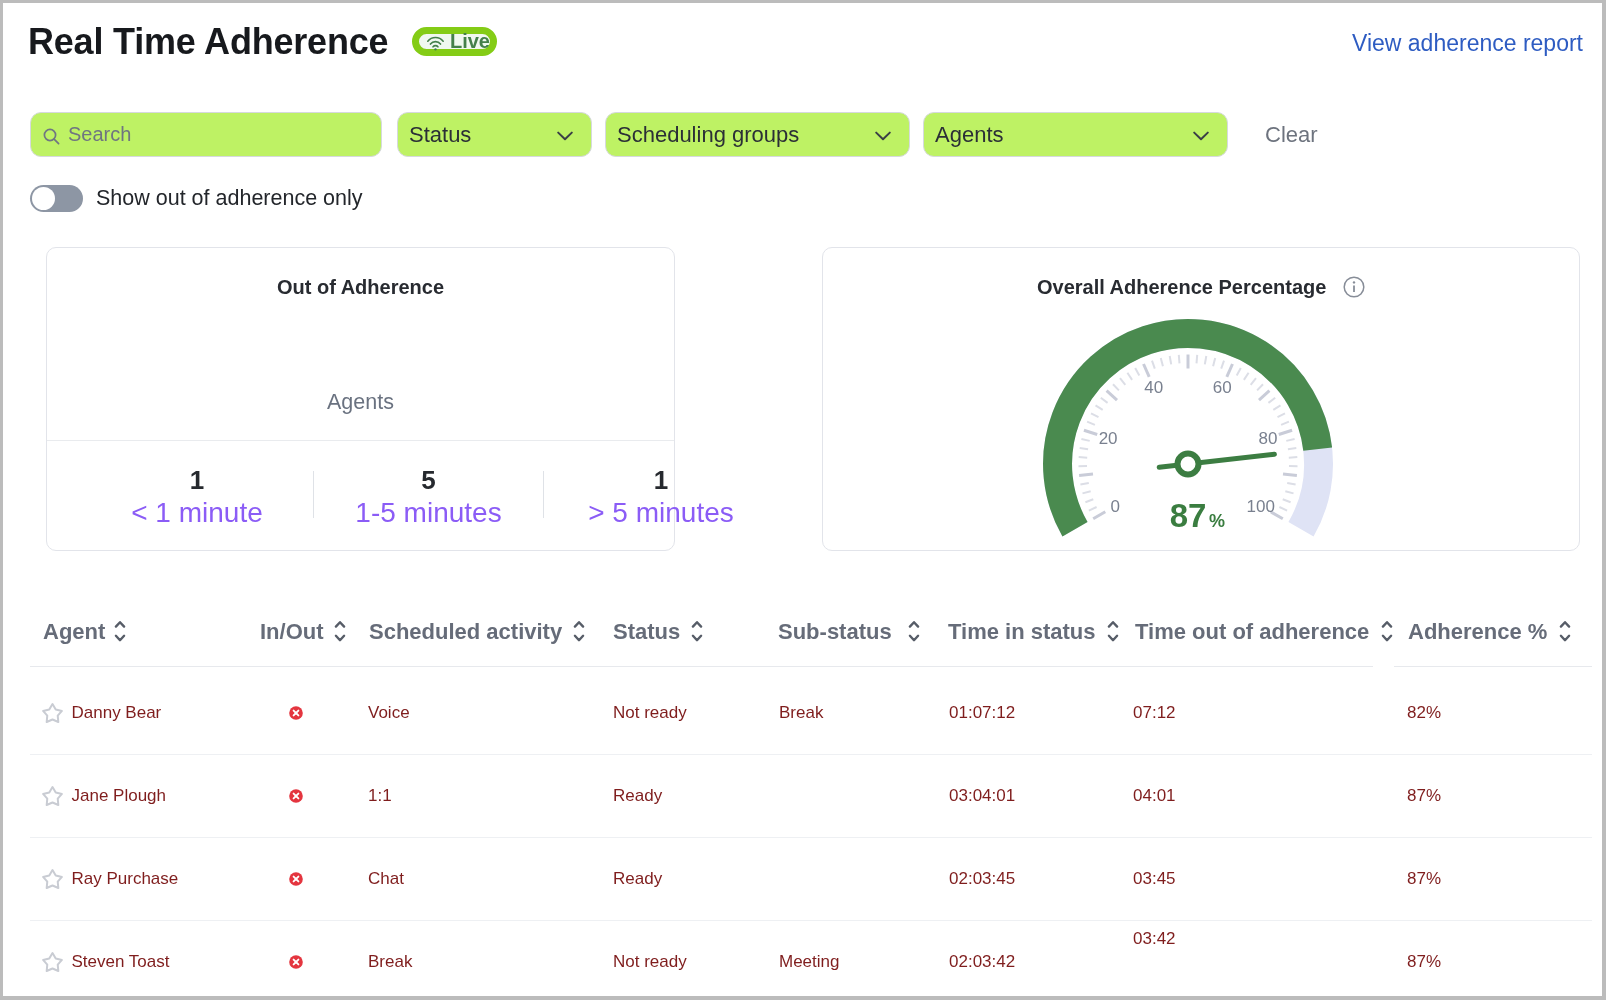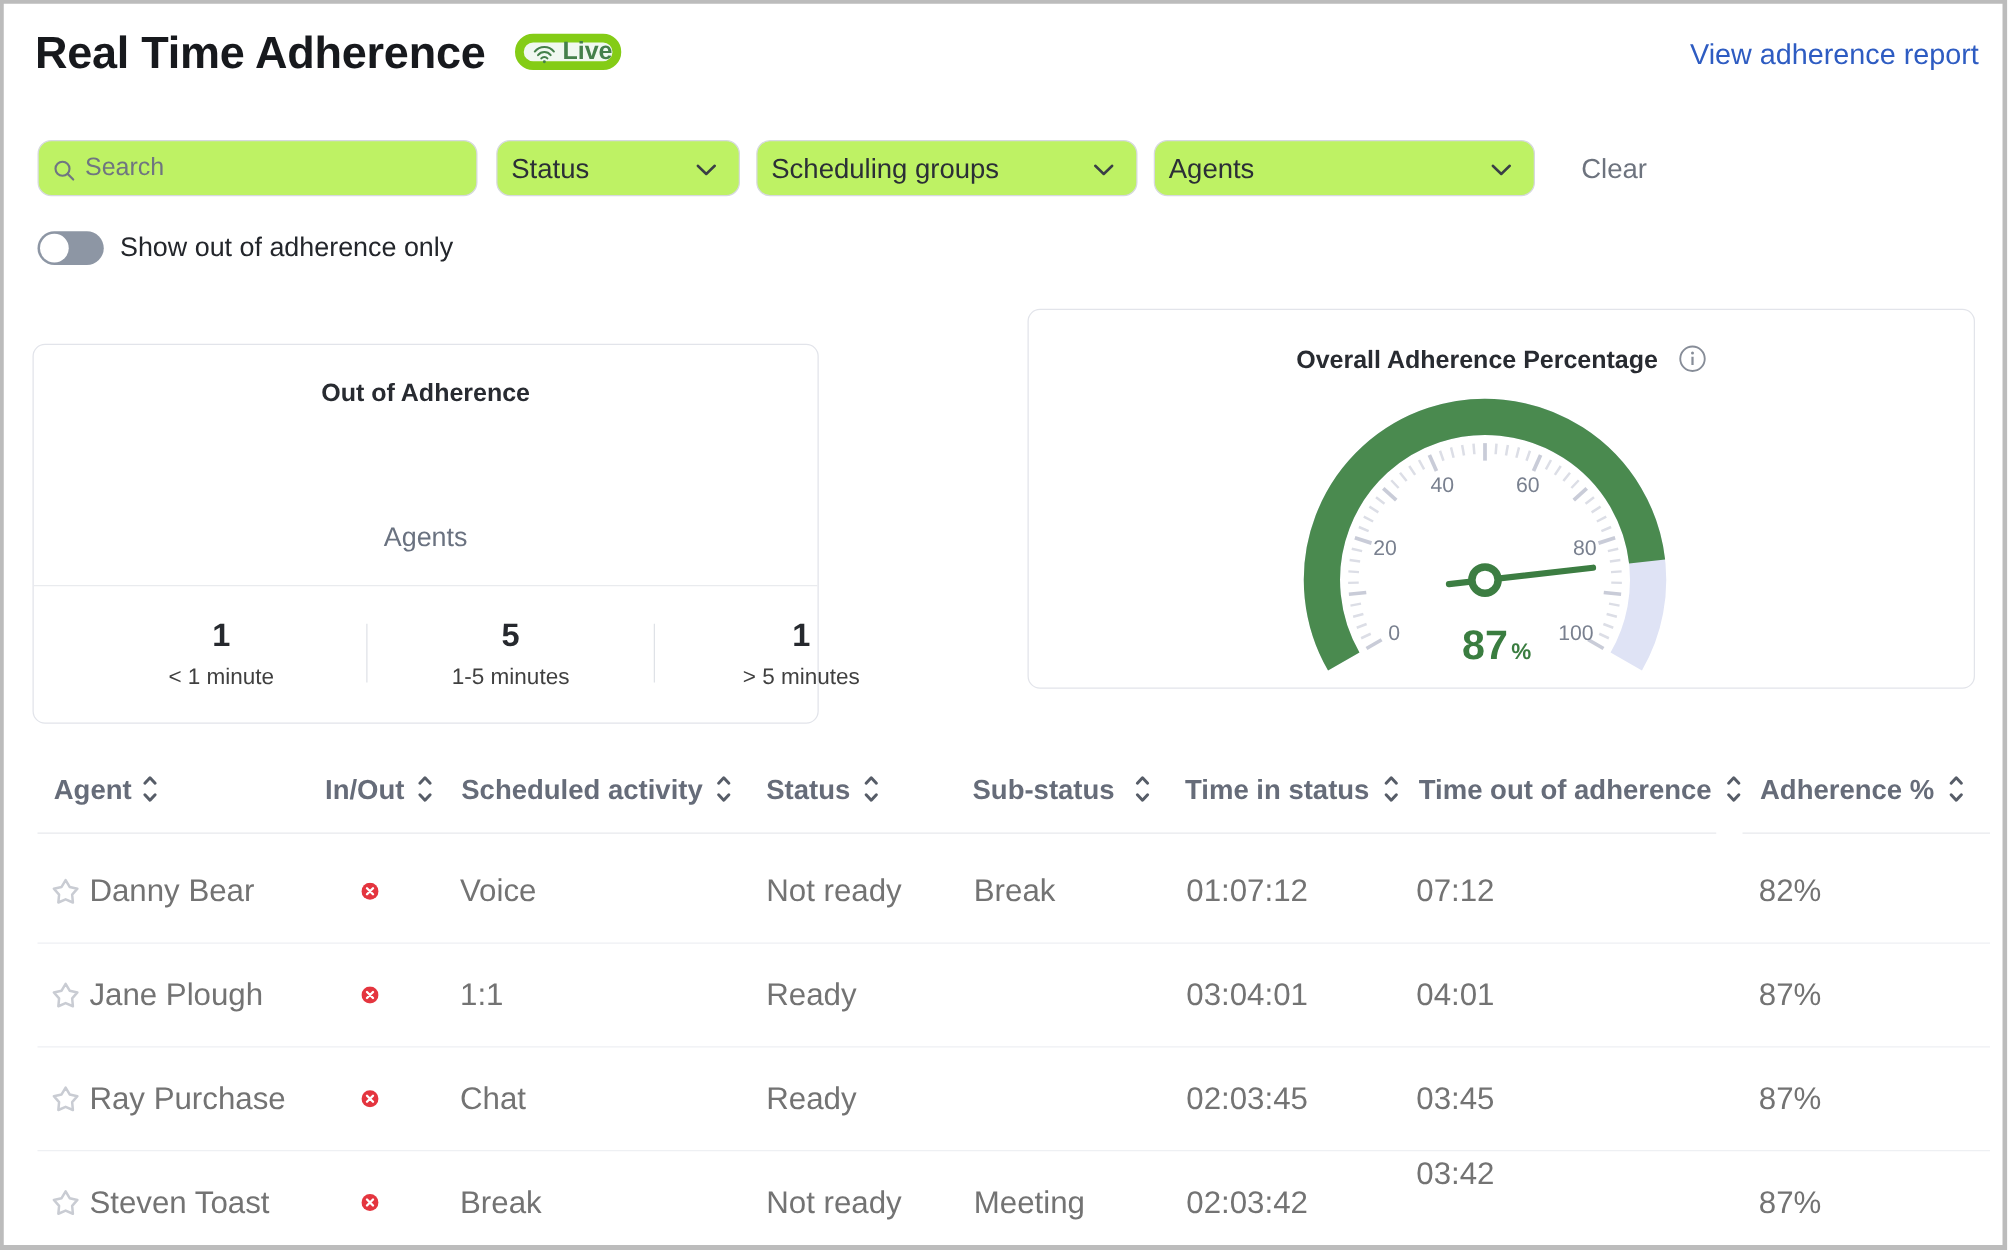--- a/index.html
+++ b/index.html
@@ -18,25 +18,25 @@
 #toglab { position:absolute; left:96px; top:186px; font-size:21.5px; color:#23262b; }
 .card { position:absolute; top:247px; height:304px; border:1px solid #e2e4ea; border-radius:10px; background:#fff; }
 .cardtitle { position:absolute; top:28px; width:100%; text-align:center; font-size:20px; font-weight:bold; color:#282b31; }
 #bignum { position:absolute; top:74px; line-height:53px; width:100%; text-align:center; }
 #bignum .seven { font-size:53px; font-weight:bold; color:#c6293e; }
 #bignum .of { font-size:26px; font-weight:bold; color:#22252a; }
 #agentslab { position:absolute; top:142px; line-height:24px; width:100%; text-align:center; font-size:21.5px; color:#6a7280; }
 #carddiv { position:absolute; left:0; top:192px; width:100%; height:1px; background:#e9ebee; }
 .stat { position:absolute; text-align:center; width:180px; }
 .stat .v { font-size:26px; line-height:26px; font-weight:bold; color:#26292e; }
-.stat .l { font-size:18px; line-height:24px; color:#404040; margin-top:8px; }
+.stat .l { font-size:28px; line-height:24px; color:#8b5cf6; margin-top:8px; }
 .vdiv { position:absolute; top:223px; width:1px; height:47px; background:#dfe2e7; }
 .hcell { position:absolute; top:620px; height:24px; line-height:24px; font-size:22px; font-weight:bold; color:#666c79; white-space:nowrap; }
 .sort { position:absolute; top:620px; }
-.cell { position:absolute; height:24px; line-height:24px; font-size:25px; color:#737373; white-space:nowrap; }
+.cell { position:absolute; height:24px; line-height:24px; font-size:17px; color:#7f1d1d; white-space:nowrap; }
 .rowdiv { position:absolute; left:30px; width:1562px; height:1px; background:#eef0f3; }
 .star { position:absolute; left:41px; }
 .redx { position:absolute; left:289px; }
 </style>
 </head>
 <body>
 <div id="page">
   <h1>Real Time Adherence</h1>
   <div id="badge">
     <svg width="24" height="24" viewBox="0 0 24 24" style="margin-left:7px;margin-top:3px;">
@@ -73,21 +73,21 @@
         <polyline points="1.2,1.6 8,8.2 14.8,1.6" fill="none" stroke="#3a3f46" stroke-width="2" stroke-linecap="round" stroke-linejoin="round"></polyline>
       </svg>
   </div>
   <div id="clear">Clear</div>
 
   <div id="toggle">
       <div class="knob"></div>
     </div>
   <div id="toglab">Show out of adherence only</div>
 
-  <div class="card" id="card1" style="left:26px;width:629px;margin-top:28px;">
+  <div class="card" id="card1" style="left:46px;width:629px;">
     <div class="cardtitle">Out of Adherence</div>
     <div id="agentslab">Agents</div>
     <div id="carddiv"></div>
     <div class="stat" style="left:60px;top:219px;">
         <div class="v">1</div>
         <div class="l">&lt; 1 minute</div>
       </div>
     <div class="stat" style="left:291.5px;top:219px;">
         <div class="v">5</div>
         <div class="l">1-5 minutes</div>

